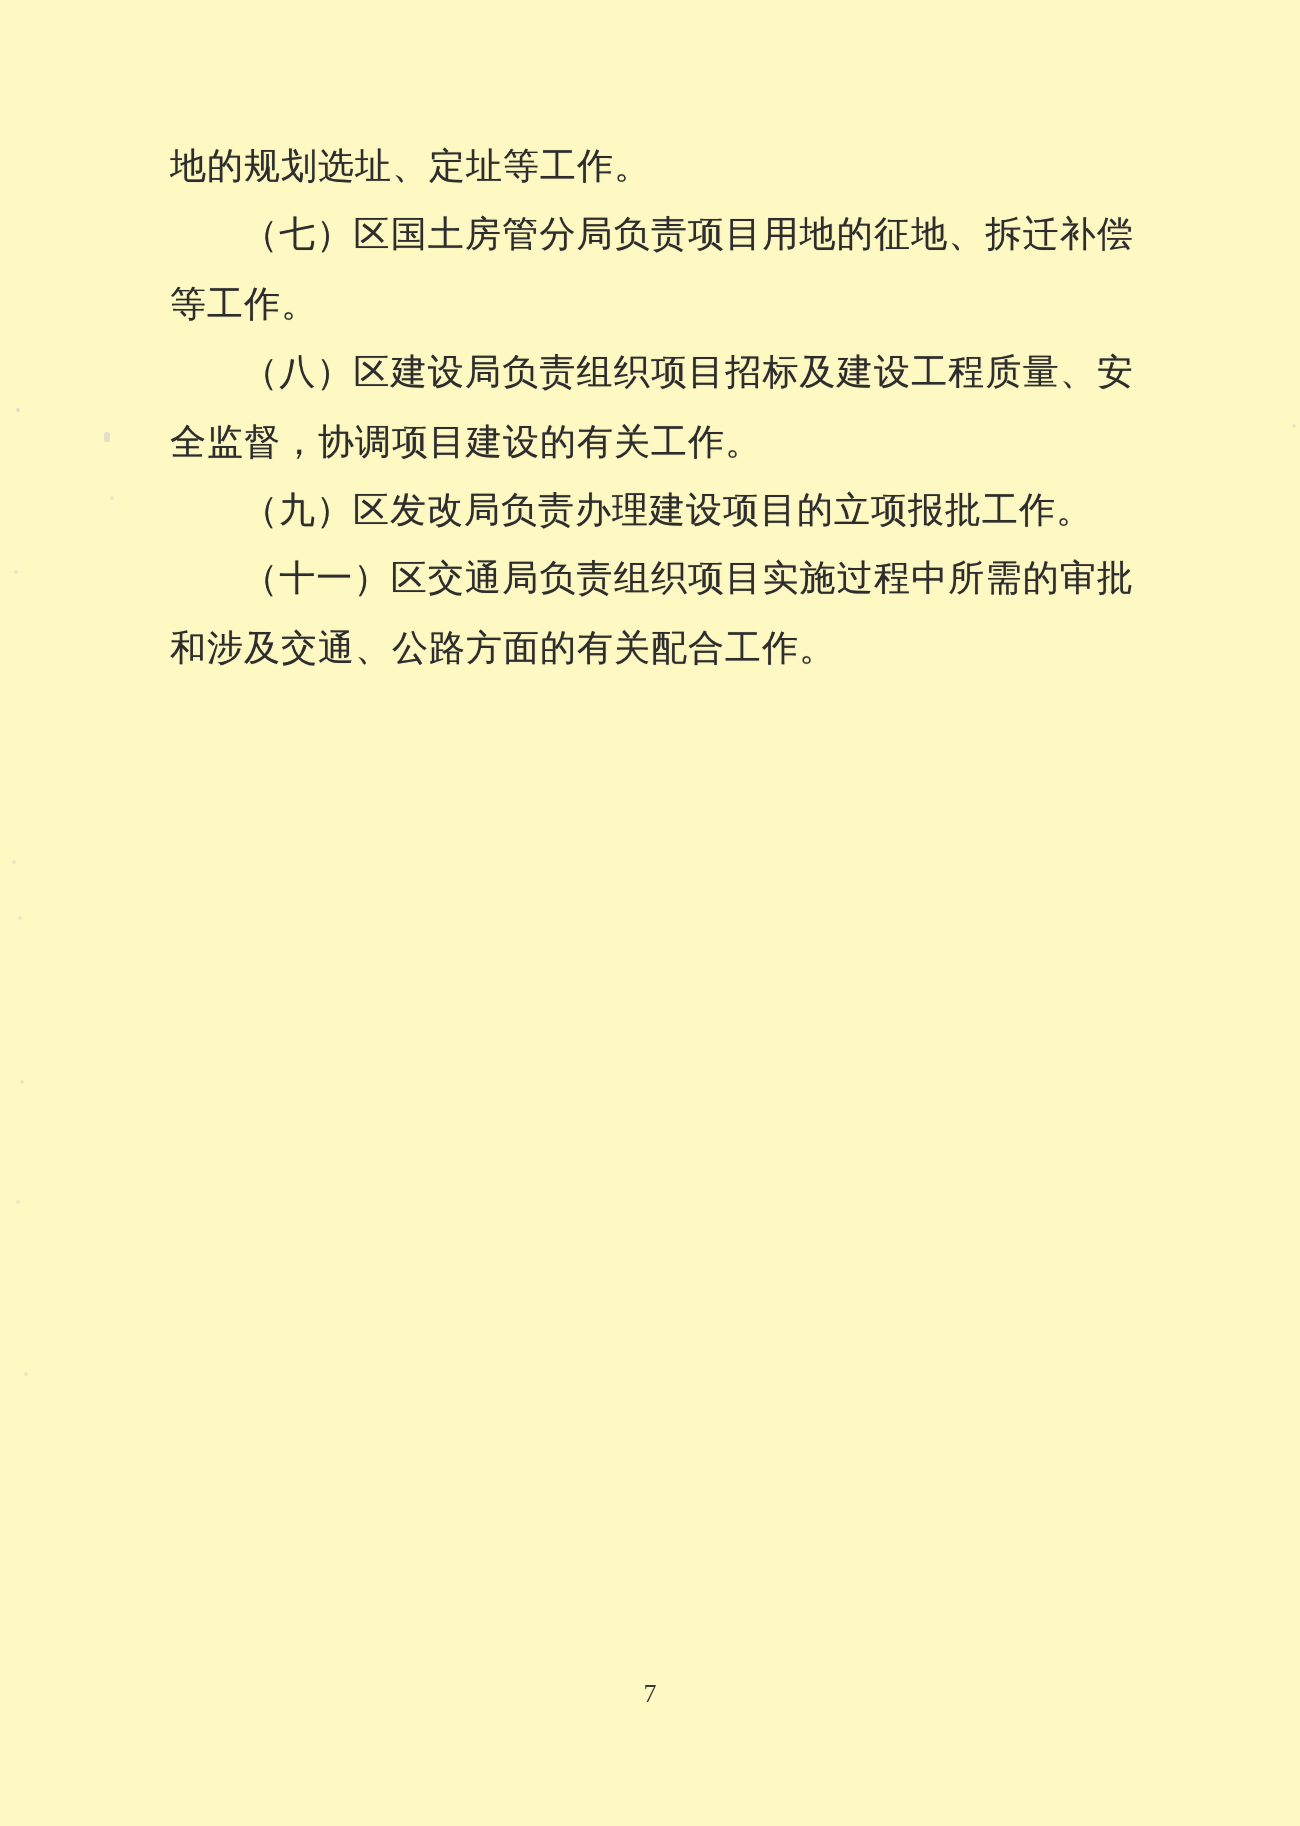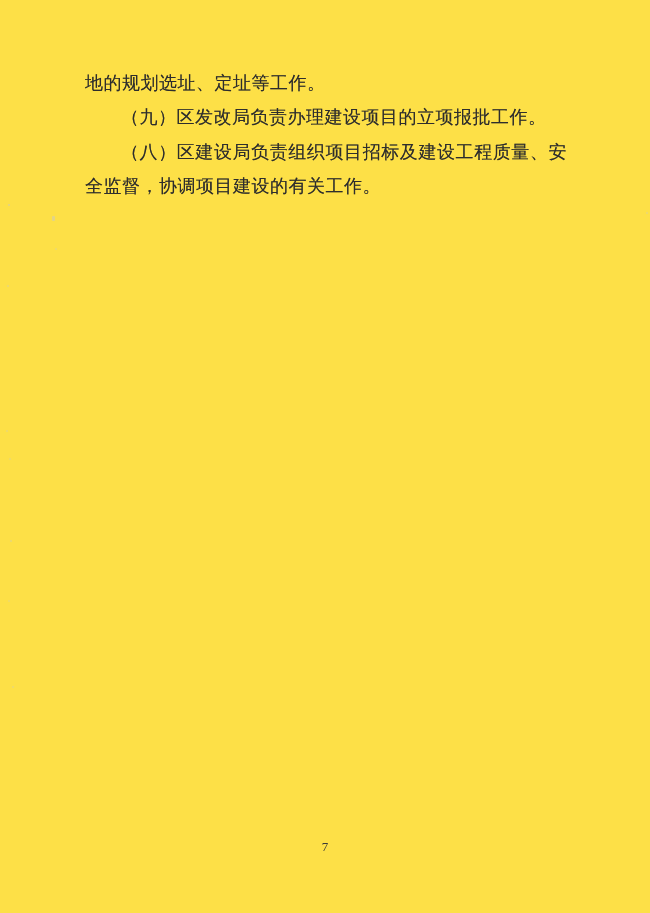--- a/index.html
+++ b/index.html
@@ -5,21 +5,21 @@
   html, body {
     margin: 0;
     padding: 0;
     background: #e8e8e8;
   }
   .page {
     position: relative;
     width: 650px;
     height: 913px;
     margin: 0 auto;
-    background: #fde047;
+    background: #fef9c3;
     overflow: hidden;
     font-family: "Liberation Serif", "DejaVu Serif", serif;
   }
   .content {
     position: absolute;
     left: 85px;
     top: 66px;
     width: 482px;
   }
   .para {
@@ -63,22 +63,24 @@
   .sp-i { width: 2px; height: 2px; left: 12px;  top: 686px; opacity: 0.35; }
   .sp-j { width: 2px; height: 2px; left: 646px; top: 212px; opacity: 0.4; }
 </style>
 </head>
 <body>
 
 <div class="page">
 
   <div class="content">
     <p class="para">地的规划选址、定址等工作。</p>
+    <p class="para indented">（七）区国土房管分局负责项目用地的征地、拆迁补偿等工作。</p>
+    <p class="para indented">（八）区建设局负责组织项目招标及建设工程质量、安全监督，协调项目建设的有关工作。</p>
     <p class="para indented">（九）区发改局负责办理建设项目的立项报批工作。</p>
-    <p class="para indented">（八）区建设局负责组织项目招标及建设工程质量、安全监督，协调项目建设的有关工作。</p>
+    <p class="para indented">（十一）区交通局负责组织项目实施过程中所需的审批和涉及交通、公路方面的有关配合工作。</p>
   </div>
 
   <div class="page-number">7</div>
 
   <div class="speckle sp-a"></div>
   <div class="speckle sp-b"></div>
   <div class="speckle sp-c"></div>
   <div class="speckle sp-d"></div>
   <div class="speckle sp-e"></div>
   <div class="speckle sp-f"></div>

